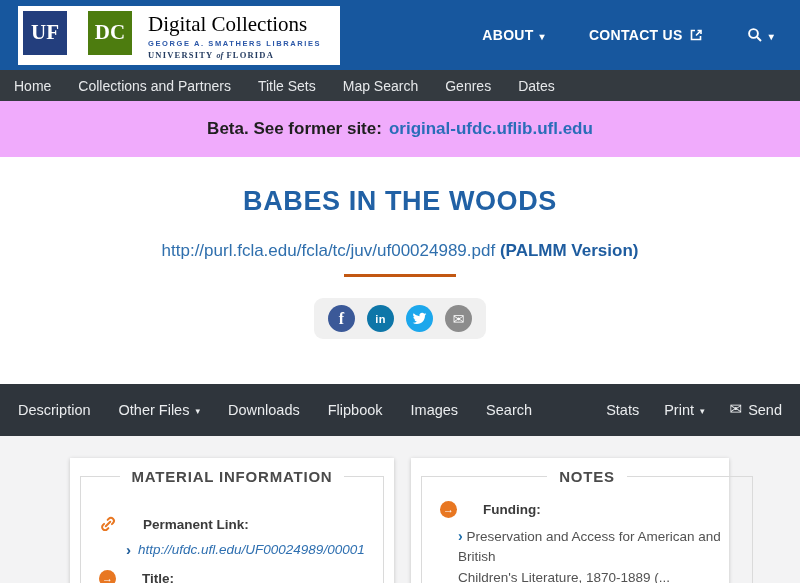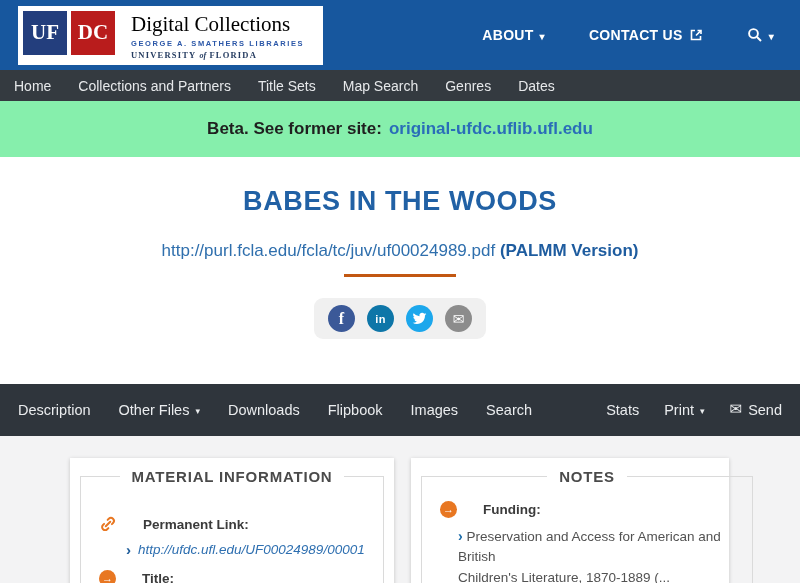--- a/index.html
+++ b/index.html
@@ -6,40 +6,40 @@
   html,body { width:800px; height:588px; overflow:hidden; background:#fff;
               font-family:"Liberation Sans", sans-serif; }
 
   
   .site-header { height:70px; background:#17579E; display:flex; align-items:center;
                  justify-content:space-between; padding:0 26px 0 18px; }
   .logo { background:#fff; display:flex; align-items:stretch; padding:5px; gap:4px; cursor:pointer; }
   .tile { width:44px; height:44px; display:flex; align-items:center; justify-content:center;
           color:#fff; font-family:"Liberation Serif", serif; font-weight:bold; font-size:21px; }
   .tile.uf { background:#233E7D; }
-  .tile.dc { background:#b91c1c; }
+  .tile.dc { background:#4d7c0f;margin-left:17px; }
   .logo-text { padding:2px 14px 0 12px; display:flex; flex-direction:column; justify-content:center; }
   .logo-title { font-family:"Liberation Serif", serif; color:#000000; font-size:21px; line-height:23px; }
   .logo-sub1 { color:#2B57A8; font-size:7.5px; font-weight:bold; letter-spacing:1.6px; margin-top:3px; }
   .logo-sub2 { color:#253C61; font-family:"Liberation Serif", serif; font-size:8.5px;
                letter-spacing:1.2px; margin-top:2px; font-weight:bold; }
   .logo-sub2 em { text-transform:lowercase; letter-spacing:0; font-size:8px; }
   .header-menu { display:flex; align-items:center; gap:44px; color:#fff;
                  font-size:14px; font-weight:bold; letter-spacing:.3px; }
   .menu-item { display:flex; align-items:center; gap:6px; cursor:pointer; white-space:nowrap; }
   .caret { font-size:10px; position:relative; top:1px; }
   .hicon svg { display:block; }
 
   
   .main-nav { height:31px; background:#343A40; display:flex; align-items:center;
               padding-left:14px; gap:27px; }
   .nav-item { color:#E6E8EA; font-size:14px; cursor:pointer; white-space:nowrap; }
 
   
-  .beta-banner { height:56px; background:#86efac; display:flex; align-items:center;
+  .beta-banner { height:56px; background:#f0abfc; display:flex; align-items:center;
                  justify-content:center; gap:7px; font-size:17px; font-weight:bold; }
   .beta-text { color:#1F1F1F; }
   .beta-link { color:#2A6DB8; cursor:pointer; text-decoration:none; }
 
   
   .item-area { height:227px; background:#fff; }
   .page-title { text-align:center; padding-top:29px; color:#2161A5; font-size:27px;
                 font-weight:bold; letter-spacing:.6px; }
   .purl-line { text-align:center; margin-top:24px; font-size:17px; }
   .purl-link { color:#2F6FAD; text-decoration:none; cursor:pointer; }

